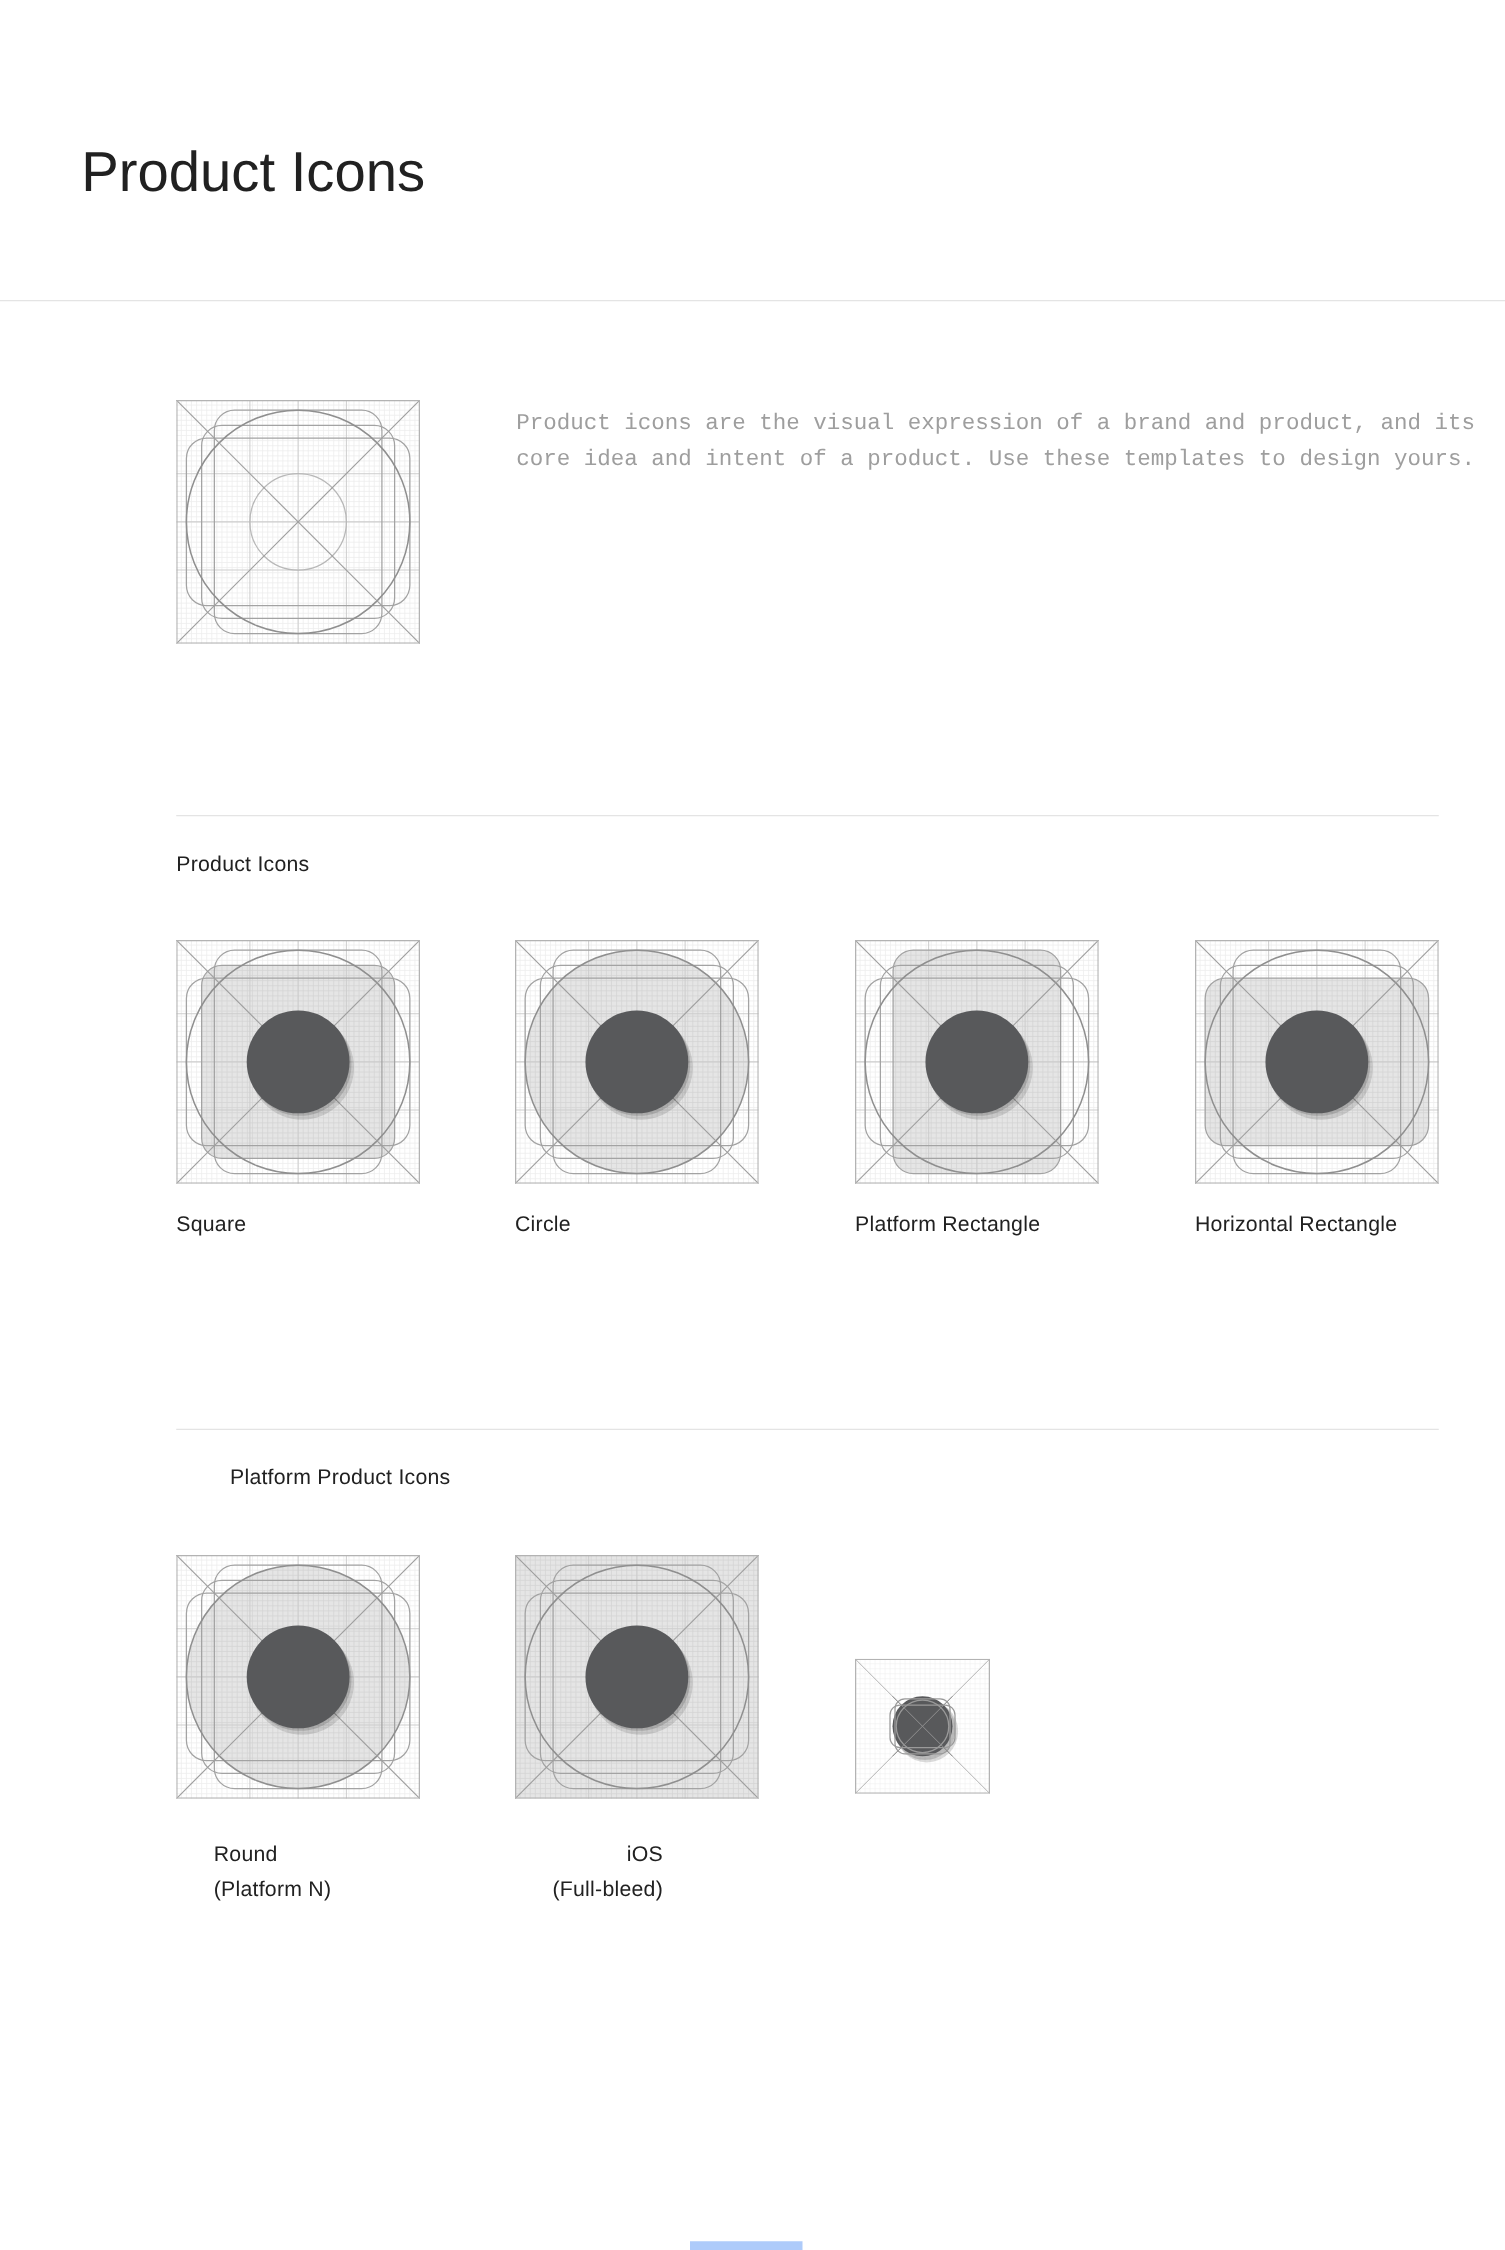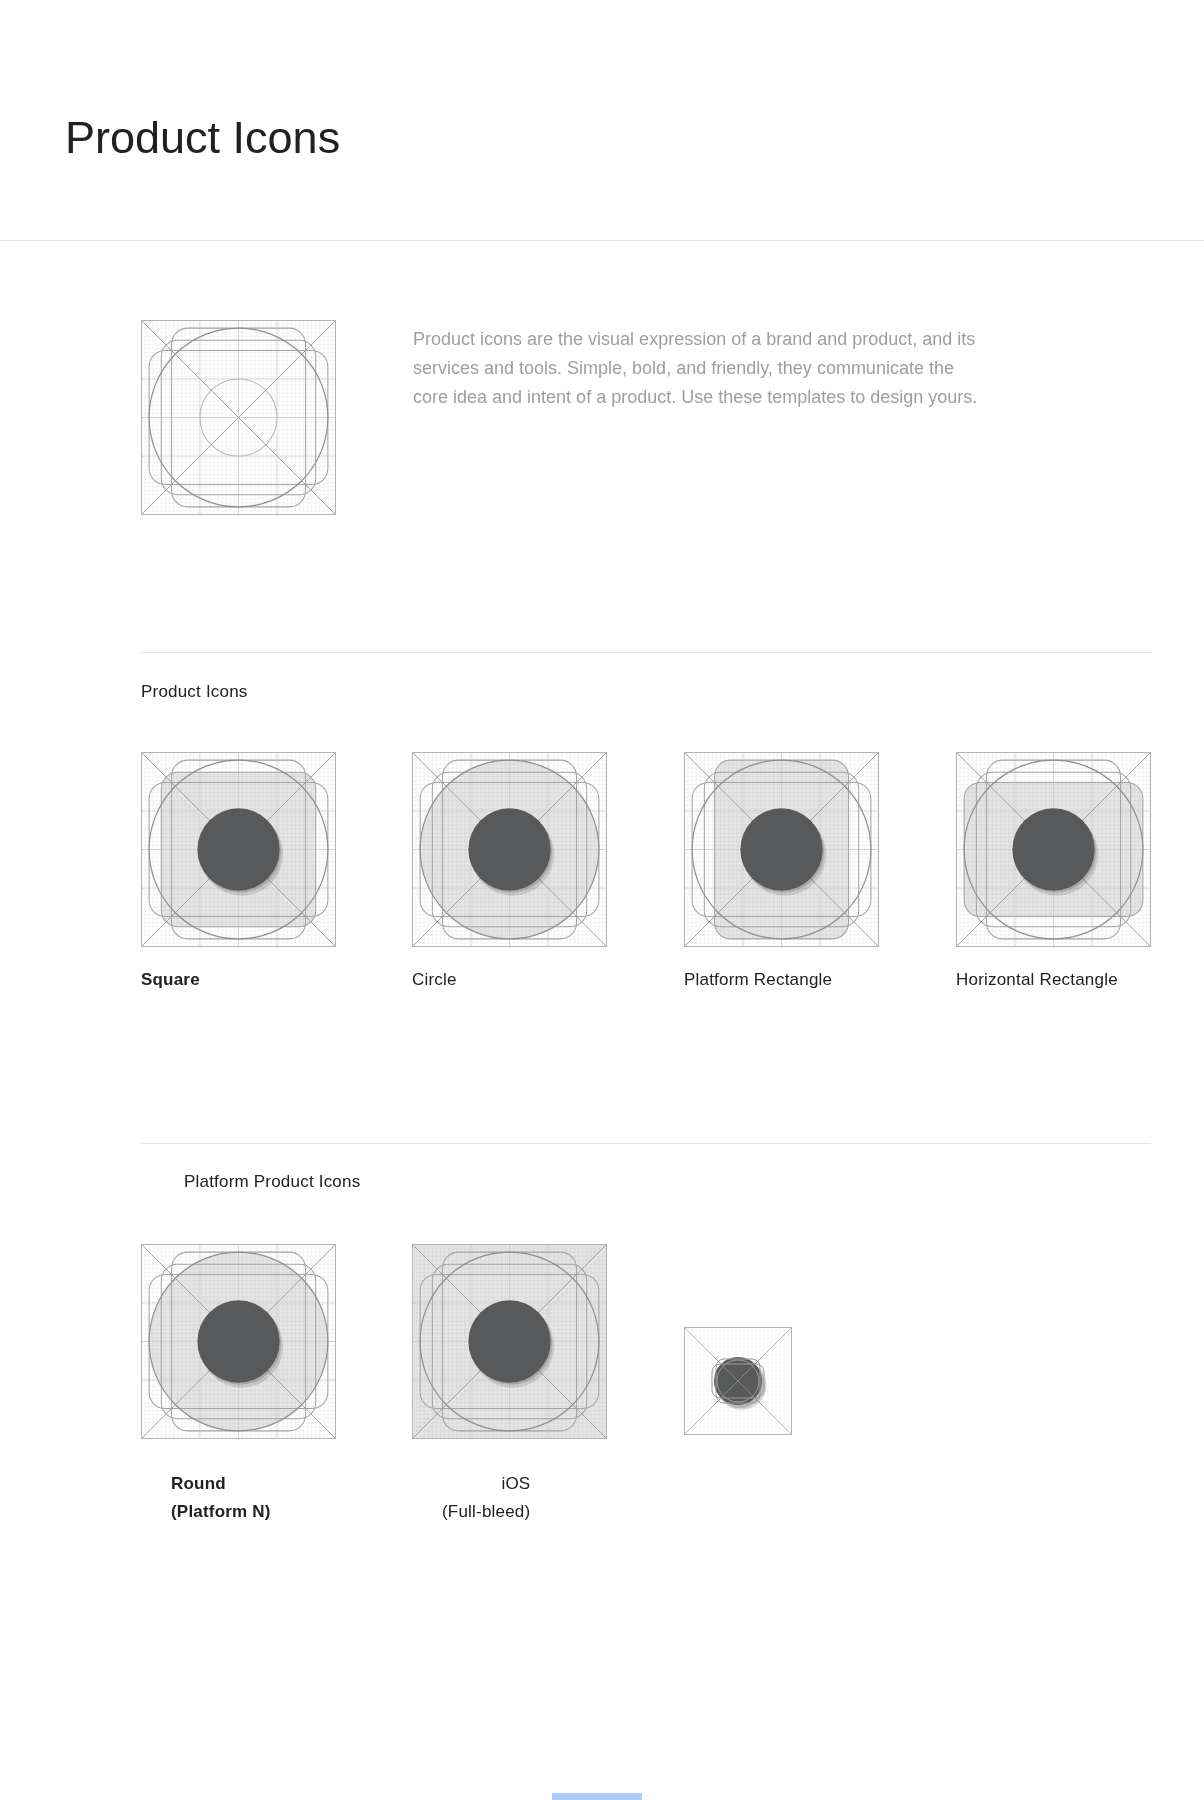--- a/index.html
+++ b/index.html
@@ -11,41 +11,41 @@
     position:absolute;left:65px;top:112px;margin:0;
     font-size:45px;font-weight:400;color:#212121;letter-spacing:0;
   }
   .divider{position:absolute;height:1px;background:#e4e4e4;}
   .divider-full{left:0;width:1204px;top:240px;}
   .divider-inset{left:141px;width:1010px;}
   .intro{
     position:absolute;left:413px;top:325px;margin:0;
     font-size:18px;line-height:29px;color:#9e9e9e;font-weight:400;
   }
-  .intro span{display:block;white-space:nowrap;}
+  .intro span{display:block;white-space:nowrap;font-family:Liberation Mono, monospace;}
   .section-heading{
     position:absolute;margin:0;left:141px;
     font-size:17px;font-weight:400;color:#212121;letter-spacing:.2px;
   }
   .fig{position:absolute;margin:0;padding:0;}
   .fig svg{display:block;}
   .fig-hero{left:141px;top:320px;width:195px;height:195px;}
   .fig-192{width:195px;height:195px;top:752px;}
   .fig-row2{width:195px;height:195px;top:1244px;}
   .fig-adaptive{left:684px;top:1327px;width:108px;height:108px;}
   .cap{
     position:absolute;top:970px;margin:0;
     font-size:17px;color:#212121;font-weight:400;letter-spacing:.2px;
   }
   .cap2{
     position:absolute;top:1470px;margin:0;
     font-size:17px;color:#212121;font-weight:400;letter-spacing:.2px;line-height:28px;
   }
   .cap2 span{display:block;white-space:nowrap;margin-left:30px;}
-  .col-1{left:141px;font-weight:bold;} .col-2{left:412px;text-align:right;} .col-3{left:684px;} .col-4{left:956px;}
+  .col-1{left:141px;} .col-2{left:412px;text-align:right;} .col-3{left:684px;} .col-4{left:956px;}
   .next-page-fragment{
     position:absolute;left:552px;top:1793px;width:90px;height:7px;background:#aecbfa;
   }
 </style>
 </head>
 <body>
 
 <div id="canvas">
 
   <h1 class="page-title">Product Icons</h1>
@@ -160,21 +160,20 @@
         <circle cx="96" cy="96" r="88" fill="none" stroke="#8f8f8f" stroke-width="1.2"></circle>
         <circle cx="96" cy="96" r="38" fill="none" stroke="#b8b8b8" stroke-width="1"></circle>
         <line x1="0" y1="0" x2="192" y2="192" stroke="#9e9e9e" stroke-width="0.9"></line>
         <line x1="192" y1="0" x2="0" y2="192" stroke="#9e9e9e" stroke-width="0.9"></line>
         <rect x="0.5" y="0.5" width="191" height="191" fill="none" stroke="#b3b3b3" stroke-width="1"></rect>
       </svg>
     </figure>
 
   <p class="intro">
     <span>Product icons are the visual expression of a brand and product, and its</span>
-    <span>services and tools. Simple, bold, and friendly, they communicate the</span>
     <span>core idea and intent of a product. Use these templates to design yours.</span>
   </p>
 
   <div class="divider divider-inset" style="top:652px;"></div>
   <h2 class="section-heading" style="top:682px;">Product Icons</h2>
 
   <figure class="fig fig-192 col-1">
       <svg viewBox="0 0 192 192" width="100%" height="100%">
         <line x1="4" y1="0" x2="4" y2="192" stroke="#ededed" stroke-width="0.6"></line>
         <line x1="0" y1="4" x2="192" y2="4" stroke="#ededed" stroke-width="0.6"></line>

